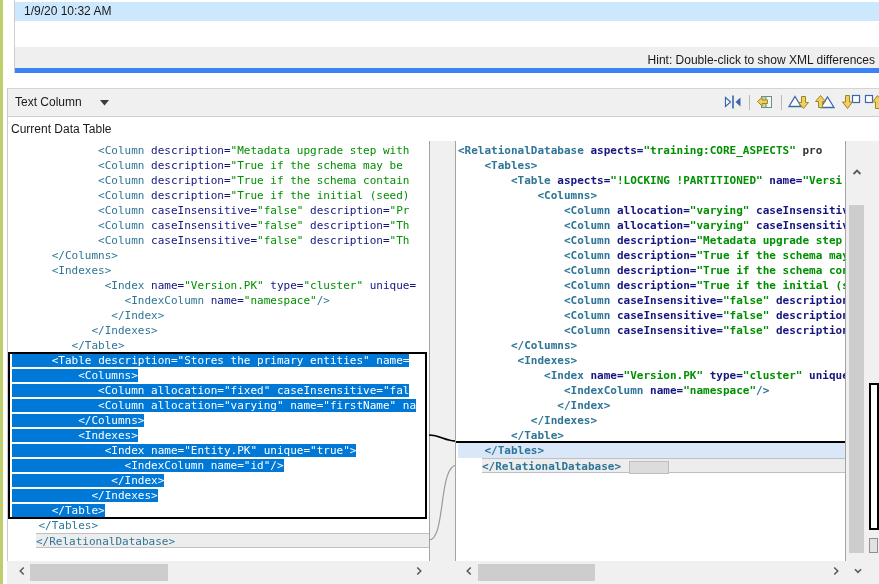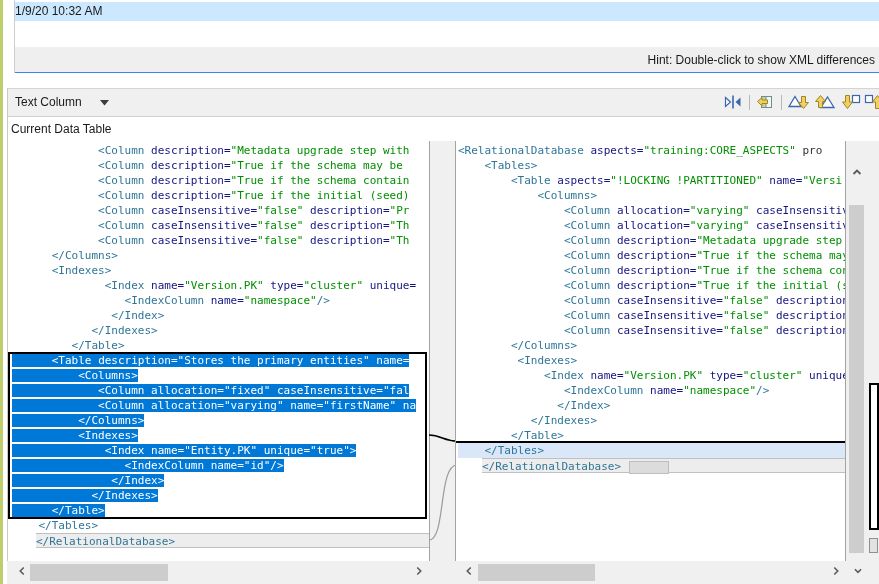--- a/index.html
+++ b/index.html
@@ -4,40 +4,40 @@
 <style>
   html,body{margin:0;padding:0;background:#fff;}
   #screen{position:relative;width:879px;height:584px;background:#fff;overflow:hidden;
           font-family:"Liberation Sans",sans-serif;font-size:12px;color:#1a1a1a;}
   i{font-style:normal;}
   
   .edge-strip{position:absolute;left:0;top:0;width:3px;height:584px;background:#bccf6a;}
   
   .rev-panel-border{position:absolute;left:14px;top:0;width:1px;height:73px;background:#cdcdcd;}
   .rev-list{position:absolute;left:15px;top:2px;right:0;}
-  .rev{height:19px;line-height:19px;background:#fff;}
+  .rev{height:19px;line-height:19px;padding-left:9px;background:#fff;}
   .rev.selrow{background:#cce8ff;}
   .hint-bar{position:absolute;left:15px;right:0;top:47px;height:26px;background:#efefef;
-            border-bottom:1px solid #3b82f6;line-height:26px;text-align:right;padding-right:4px;box-sizing:border-box;}
+            border-bottom:5px solid #3b82f6;line-height:26px;text-align:right;padding-right:4px;box-sizing:border-box;}
   
   .cmp{position:absolute;left:7px;top:88px;right:0;bottom:0;border-left:1px solid #c9c9c9;border-top:1px solid #d4d4d4;background:#fff;}
   .cmp-toolbar{position:absolute;left:0;top:0;right:0;height:27px;background:#f0f0f0;border-bottom:1px solid #cfcfcf;}
   .mode-label{position:absolute;left:7px;top:0;height:27px;line-height:27px;}
   .mode-arrow{position:absolute;left:92px;top:11px;}
   .tb-sep{position:absolute;top:6px;width:1px;height:15px;background:#b9b9b9;}
   .tb-btn{position:absolute;top:5px;width:24px;height:18px;border:none;background:transparent;padding:0;margin:0;cursor:pointer;}
   
   .hdr{position:absolute;top:28px;height:24px;line-height:24px;background:#fff;}
   .hdr-left{left:0;width:448px;padding-left:3px;}
   .hdr-right{left:449px;right:0;padding-left:7px;border-left:1px solid #c9c9c9;}
   .hdr-underline{position:absolute;left:0;right:0;top:52px;height:1px;background:#a3a3a3;}
   
   .pane{position:absolute;top:141px;height:420px;background:#fff;overflow:hidden;}
   .pane-left{left:8px;width:421px;border-right:1px solid #a3a3a3;box-sizing:content-box;}
-  .pane-right{left:456px;width:389px;border-left:1px solid #a3a3a3;border-right:1px solid #a3a3a3;margin-left:-1px;}
+  .pane-right{left:456px;width:389px;border-left:1px solid #a3a3a3;border-right:1px solid #a3a3a3;margin-left:-1px;font-weight:bold;}
   .gap{position:absolute;left:430px;top:141px;width:26px;height:420px;background:#f0f0f0;}
   .code{position:absolute;left:4px;top:2px;right:0;}
   .pane-right .code{left:2px;}
   .cl{height:15px;line-height:15px;white-space:pre;font-family:"DejaVu Sans Mono",monospace;font-size:11px;color:#333;}
   .tg{color:#2e7597;}  .an{color:#151580;}  .av{color:#008f00;}
   .sl{background:#0078d7;color:#fff;}
   .sl i{color:#fff;}
   .band-gray{background:#ededed;border-top:1px solid #c0c0c0;border-bottom:1px solid #c0c0c0;box-sizing:border-box;margin-left:24px;}
   .band-blue{background:#d9e7f8;}
   .stub{display:inline-block;width:38px;height:11px;background:#dcdcdc;border:1px solid #bdbdbd;margin-left:8px;vertical-align:middle;}

